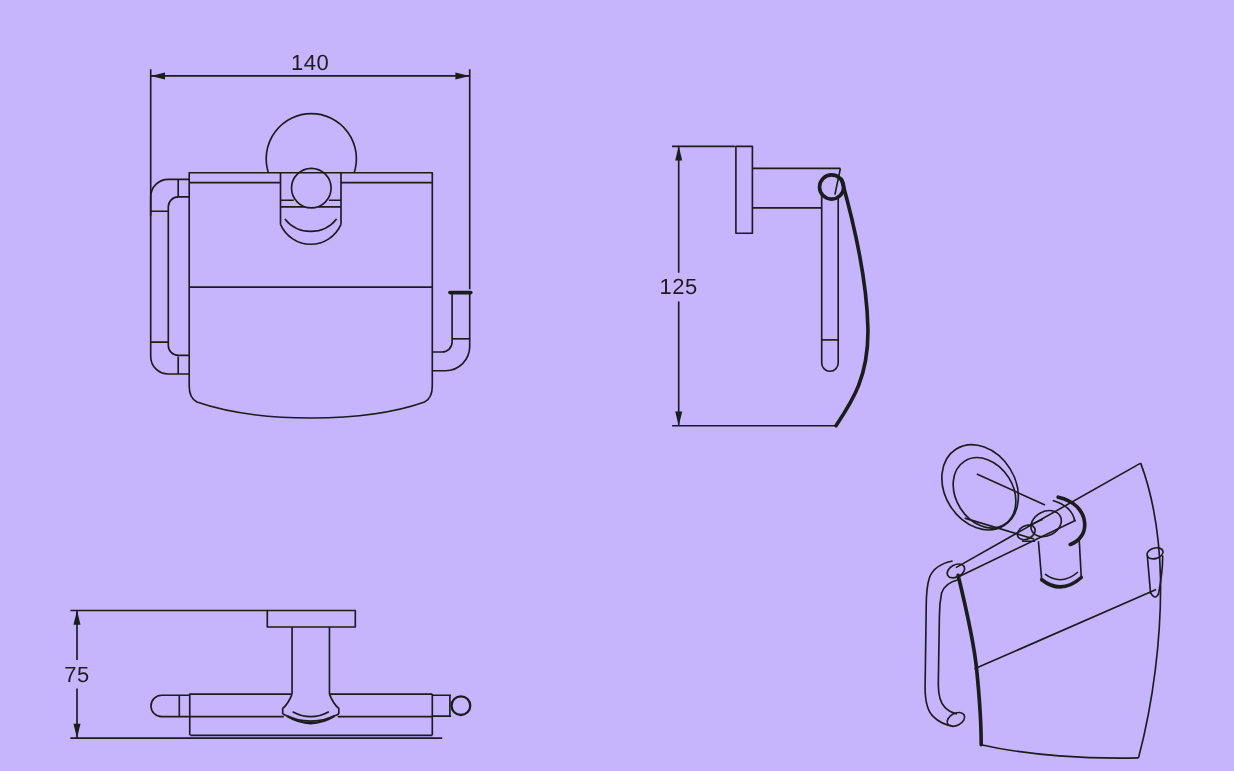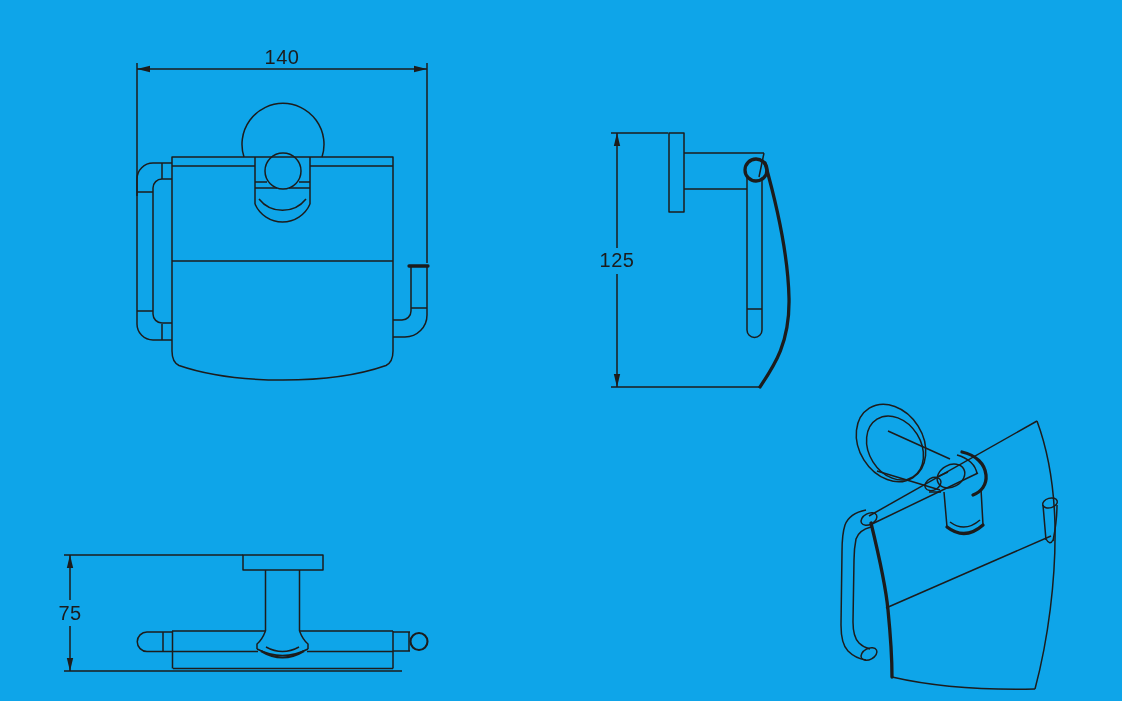--- a/index.html
+++ b/index.html
@@ -4,21 +4,21 @@
 <style>
   html, body {
     margin: 0;
     padding: 0;
     background: #ffffff;
   }
   .canvas {
     position: relative;
     width: 1122px;
     height: 701px;
-    background: #0ea5e9;
+    background: #c4b5fd;
     overflow: hidden;
   }
   svg { display: block; }
   
   .ln  { stroke: currentColor; fill: none; stroke-width: 1.5; stroke-linecap: butt; stroke-linejoin: round; }
   
   .md  { stroke: currentColor; fill: none; stroke-width: 2.1; stroke-linecap: butt; stroke-linejoin: round; }
   
   .thk { stroke: currentColor; fill: none; stroke-width: 3.3; stroke-linecap: round; stroke-linejoin: round; }
   

